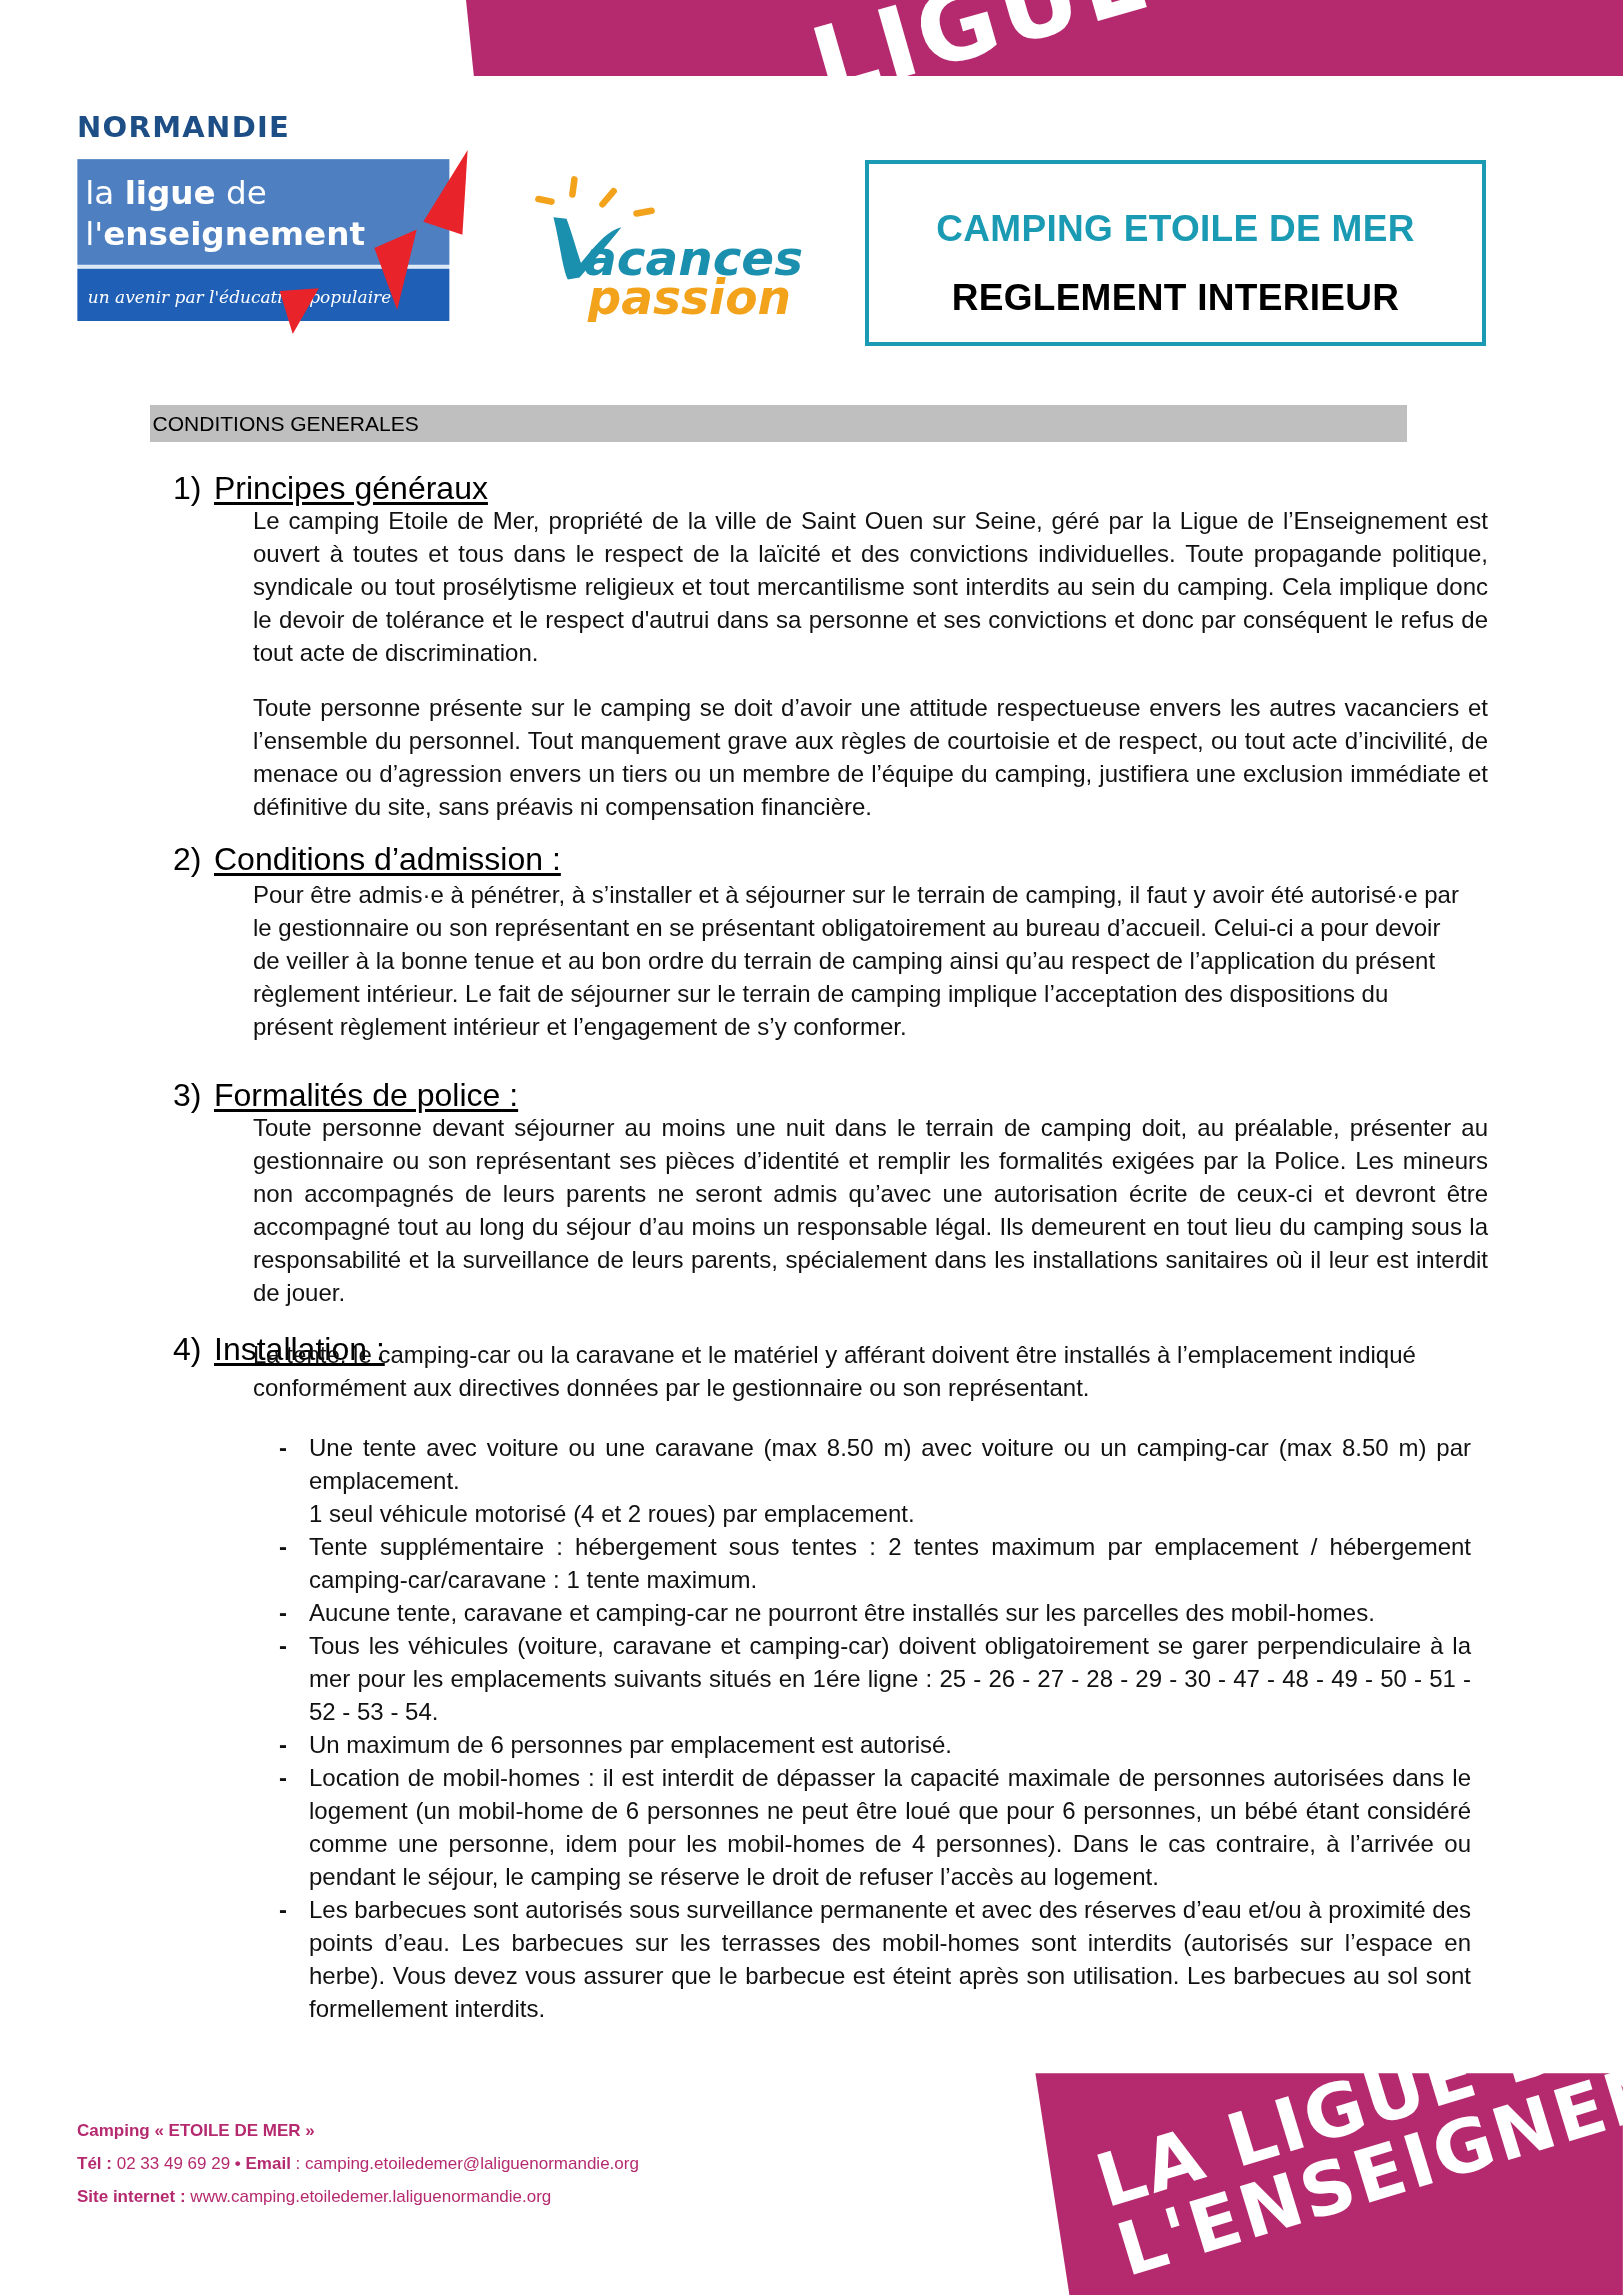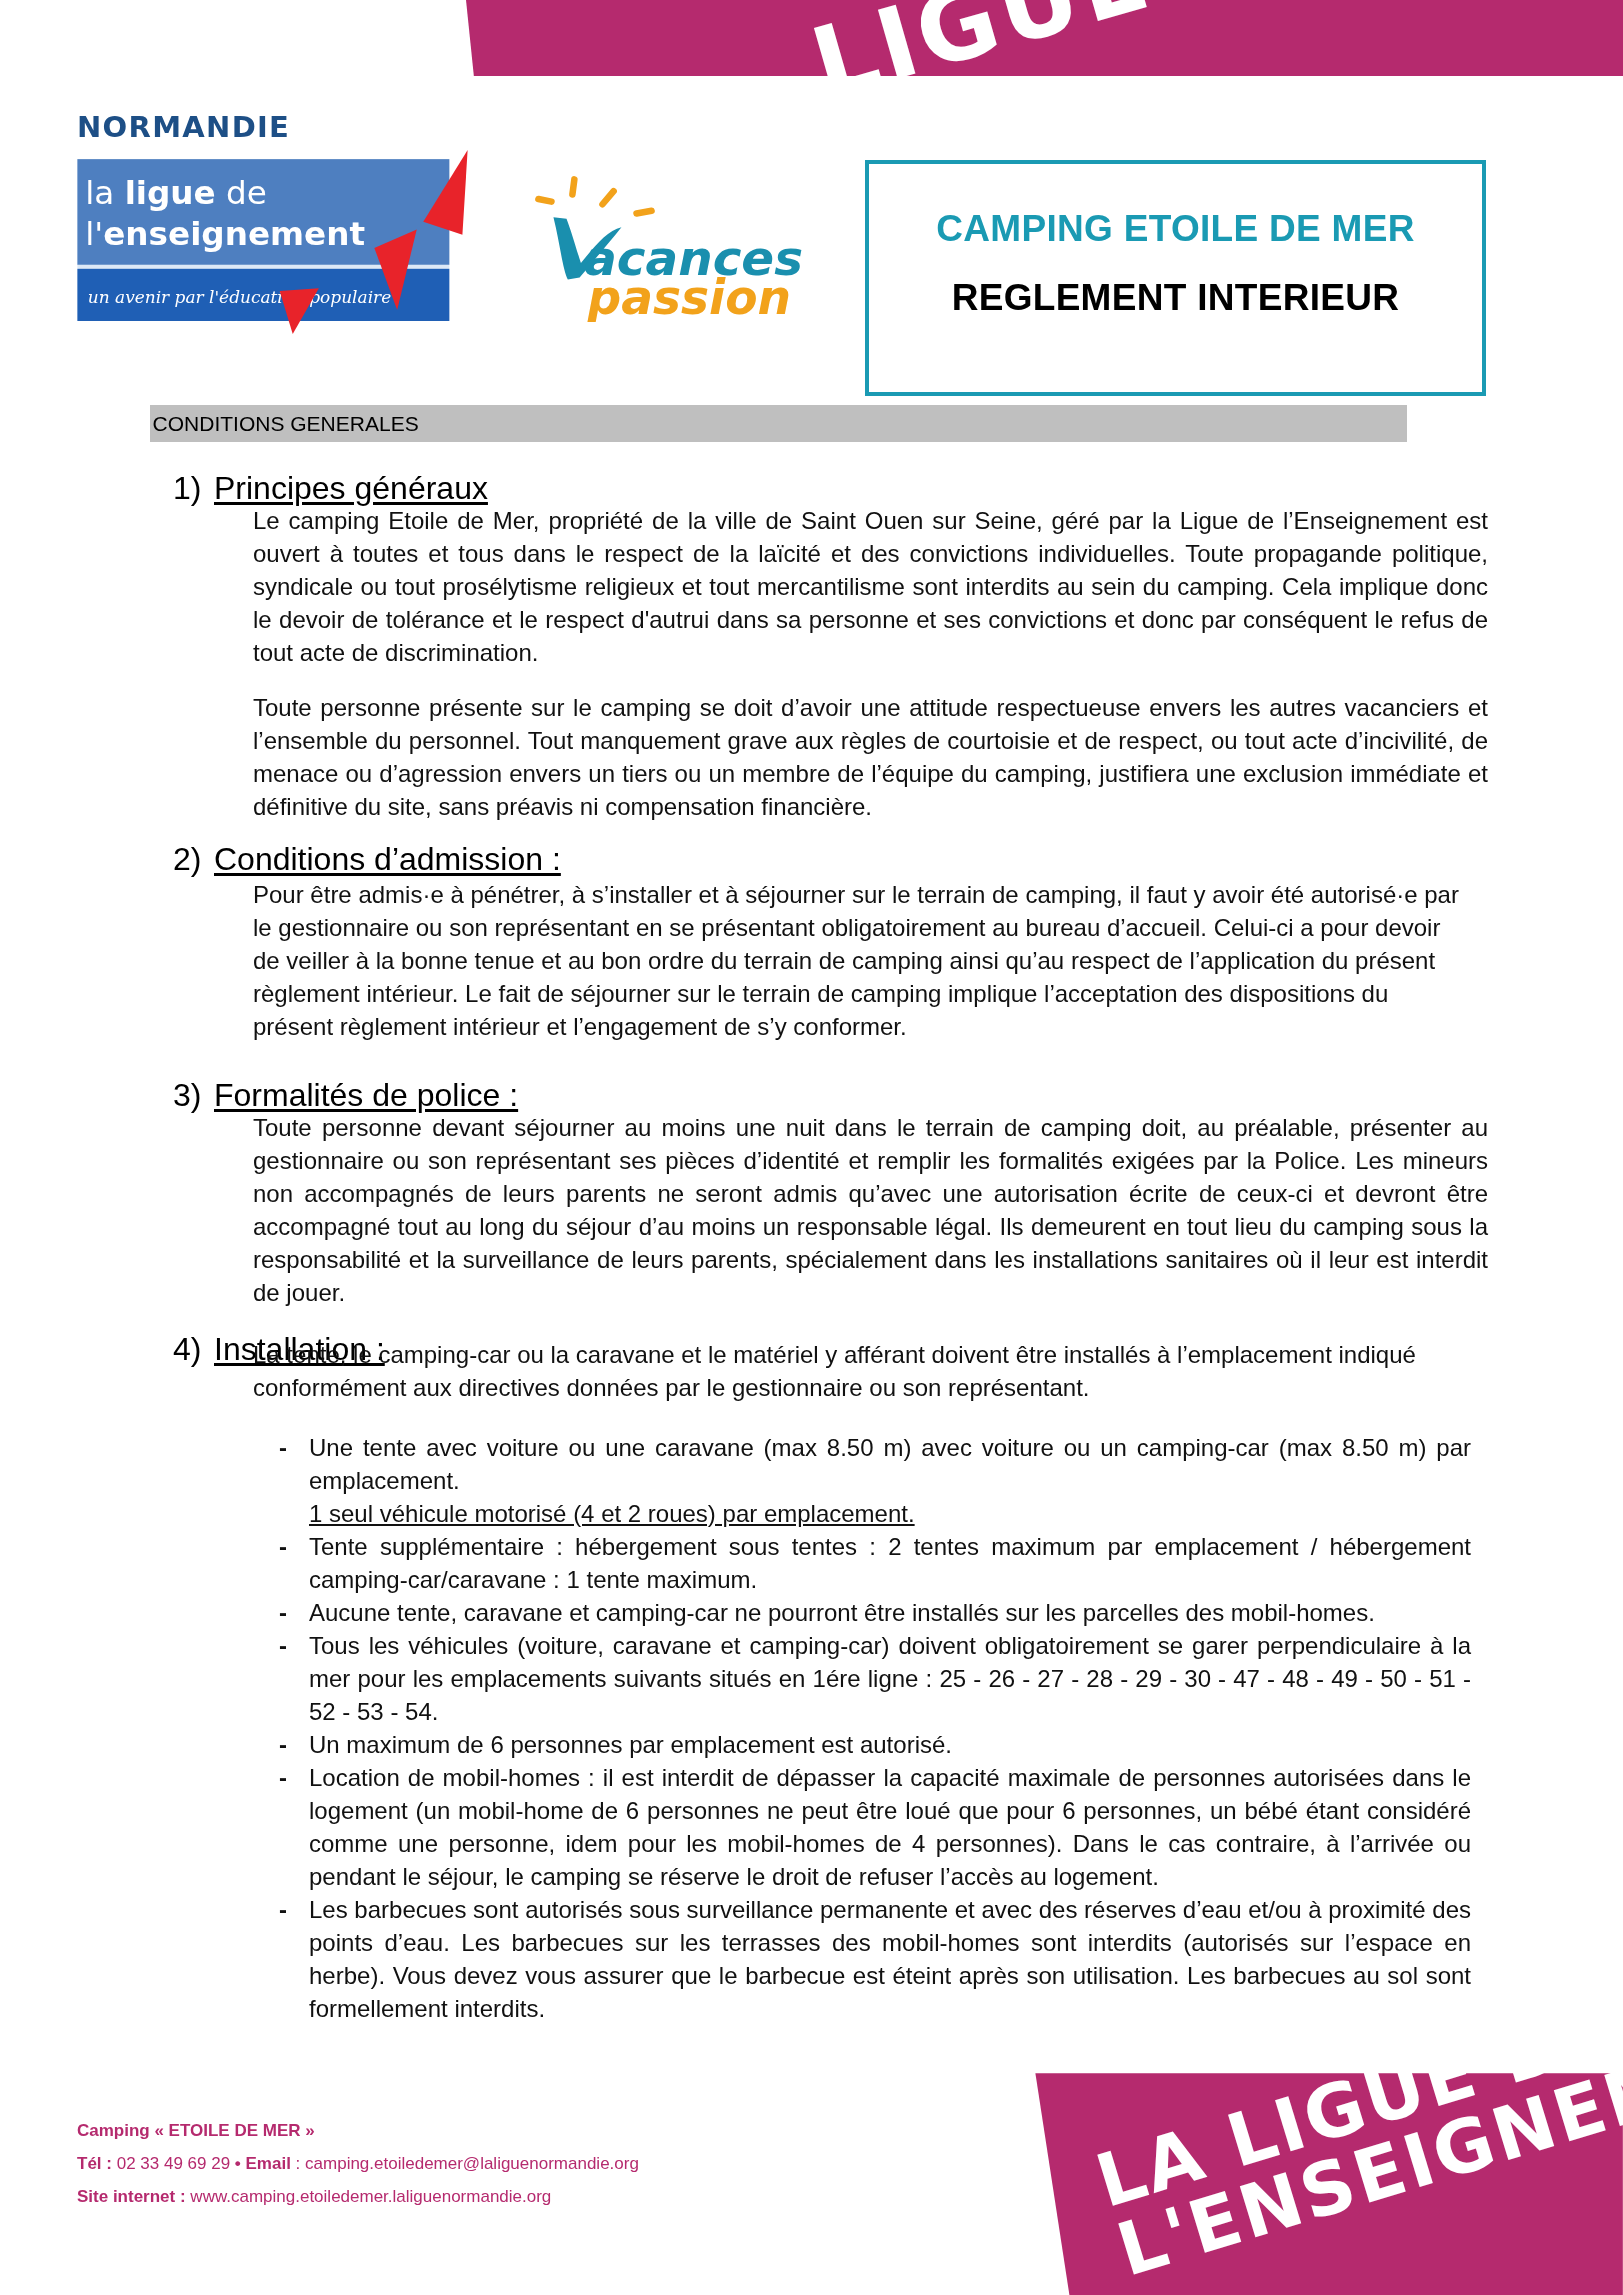--- a/index.html
+++ b/index.html
@@ -10,21 +10,21 @@
   .top-banner { position: absolute; left: 466px; top: 0; width: 1157px; height: 76px; overflow: hidden; }
   .top-banner svg { display: block; }
 
   
   .logo-normandie { position: absolute; left: 77px; top: 110px; font-family: "DejaVu Sans", sans-serif;
                     font-weight: bold; font-size: 29px; letter-spacing: 1.3px; color: #1d4f86; }
   .logo-ligue { position: absolute; left: 77px; top: 150px; width: 391px; height: 186px; }
   .logo-vacances { position: absolute; left: 522px; top: 165px; width: 301px; height: 157px; }
 
   
-  .title-box { position: absolute; left: 865px; top: 160px; width: 621px; height: 236px;
+  .title-box { position: absolute; left: 865px; top: 160px; width: 621px; height: 186px;
                box-sizing: border-box; border: 4.6px solid #1a9ab3; text-align: center; }
   .title-main { position: absolute; left: 0; right: 0; top: 44px; font-weight: bold;
                 font-size: 37px; color: #1a9ab3; letter-spacing: 0.3px; }
   .title-sub { position: absolute; left: 0; right: 0; top: 113px; font-weight: bold;
                font-size: 37px; color: #000; letter-spacing: 0.3px; }
 
   
   .section-bar { position: absolute; left: 150px; top: 405px; width: 1257px; height: 37px;
                  background: #bfbfbf; font-size: 21px; line-height: 37px; padding-left: 2.6px;
                  box-sizing: border-box; color: #000; }
@@ -33,21 +33,21 @@
   .item-title { text-decoration: underline; text-underline-offset: 3.3px; }
 
   .para { position: absolute; left: 253px; width: 1235px; font-size: 24px; line-height: 33px;
           text-align: justify; color: #111; }
   .para-left { text-align: left; width: 1217px; }
 
   .bullets { position: absolute; left: 253px; width: 1218px; }
   .bullet { position: relative; padding-left: 56px; font-size: 24px; line-height: 33px;
             text-align: justify; color: #111; }
   .bullet .dash { position: absolute; left: 26px; top: 0; font-weight: bold; }
-  .bullet .cont { display: block; text-decoration: underline; }
+  .bullet .cont { display: block; }
 
   
   .footer { position: absolute; left: 77px; top: 2114px; font-size: 17px; line-height: 33px; color: #b52a6e; }
   .footer b { font-weight: bold; }
   .bottom-banner { position: absolute; left: 1030px; top: 2068px; width: 593px; height: 227px; overflow: hidden; }
 </style>
 </head>
 <body>
 
 <div class="top-banner">

